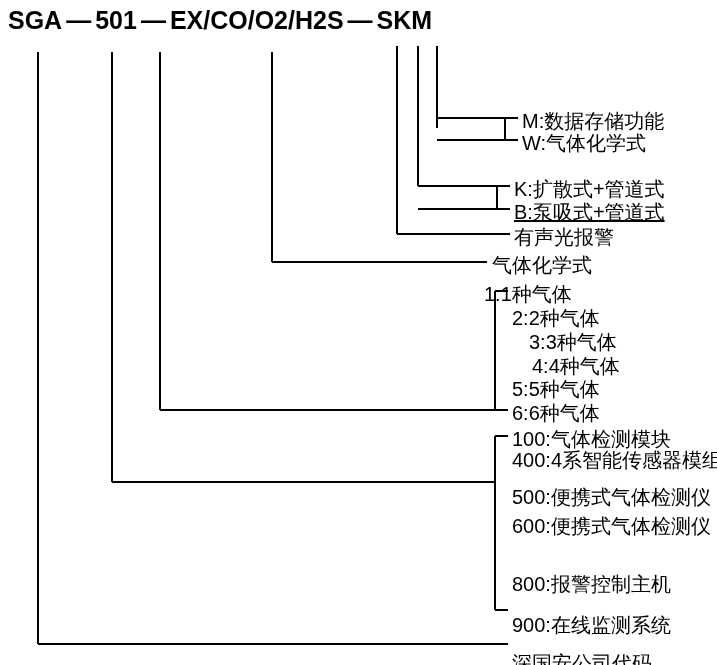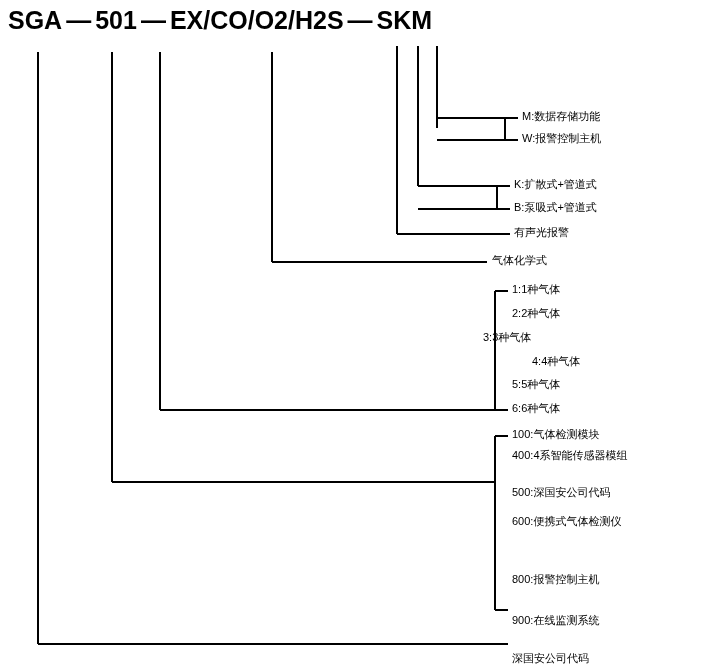--- a/index.html
+++ b/index.html
@@ -35,21 +35,21 @@
     white-space: nowrap;
     font-family: "Liberation Sans", sans-serif;
   }
   .code-title span {
     display: inline-block;
   }
   .seg-sga { }
   .dash { padding: 0 4px; }
   .label {
     position: absolute;
-    font-size: 11px;
+    font-size: 20px;
     white-space: nowrap;
     font-family: "Liberation Sans", sans-serif;
     line-height: 1;
   }
 </style>
 </head>
 <body>
 
 <div id="diagram">
 
@@ -91,38 +91,38 @@
       <path d="M 495 436 L 495 610"></path>
       <path d="M 495 436 L 508 436"></path>
       <path d="M 495 610 L 508 610"></path>
 
       <path d="M 38 52 L 38 644"></path>
       <path d="M 38 644 L 508 644"></path>
     </g>
   </svg>
 
   <div class="label" style="left:522px; top:111px;">M:数据存储功能</div>
-  <div class="label" style="left:522px; top:133px;">W:报警控制主机</div>
+  <div class="label" style="left:522px; top:133px;">W:气体化学式</div>
 
   <div class="label" style="left:514px; top:179px;">K:扩散式+管道式</div>
-  <div class="label" style="left:514px; top:202px;">B:泵吸式+管道式</div>
+  <div class="label" style="left:514px; top:202px;text-decoration:underline;">B:泵吸式+管道式</div>
 
   <div class="label" style="left:514px; top:227px;">有声光报警</div>
 
   <div class="label" style="left:492px; top:255px;">气体化学式</div>
 
-  <div class="label" style="left:512px; top:284px;">1:1种气体</div>
+  <div class="label" style="left:484px; top:284px;">1:1种气体</div>
   <div class="label" style="left:512px; top:308px;">2:2种气体</div>
-  <div class="label" style="left:483px; top:332px;">3:3种气体</div>
+  <div class="label" style="left:529px; top:332px;">3:3种气体</div>
   <div class="label" style="left:532px; top:356px;">4:4种气体</div>
   <div class="label" style="left:512px; top:379px;text-align:center;">5:5种气体</div>
   <div class="label" style="left:512px; top:403px;">6:6种气体</div>
 
   <div class="label" style="left:512px; top:429px;text-align:center;">100:气体检测模块</div>
   <div class="label" style="left:512px; top:450px;">400:4系智能传感器模组</div>
-  <div class="label" style="left:512px; top:487px;">500:深国安公司代码</div>
+  <div class="label" style="left:512px; top:487px;">500:便携式气体检测仪</div>
   <div class="label" style="left:512px; top:516px;text-align:right;">600:便携式气体检测仪</div>
   <div class="label" style="left:512px; top:574px;">800:报警控制主机</div>
   <div class="label" style="left:512px; top:603px;margin-top:12px;">900:在线监测系统</div>
 
   <div class="label" style="left:512px; top:637px;margin-top:16px;">深国安公司代码</div>
 
 </div>
 
 </body></html>

